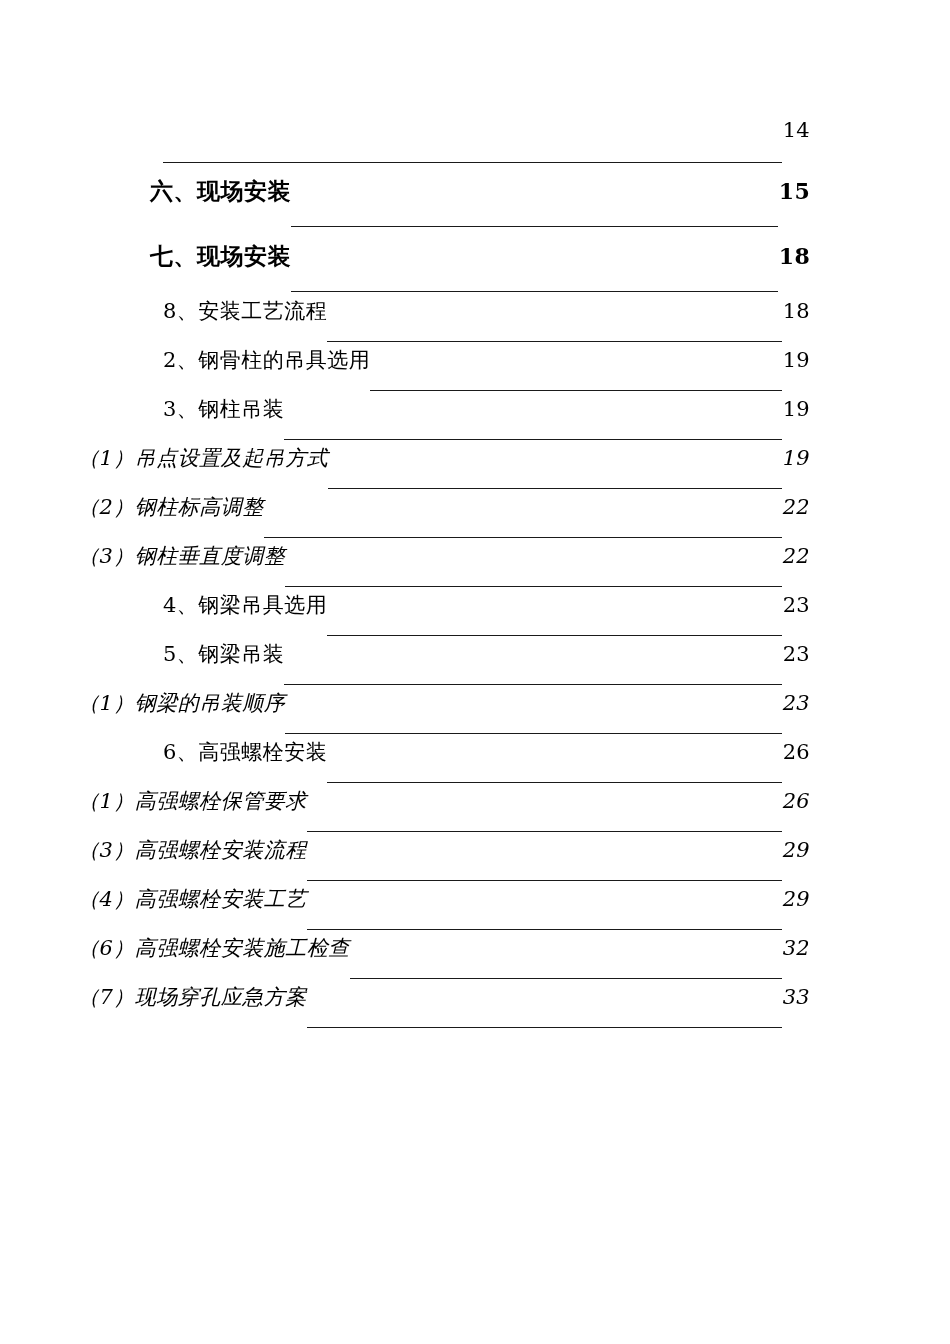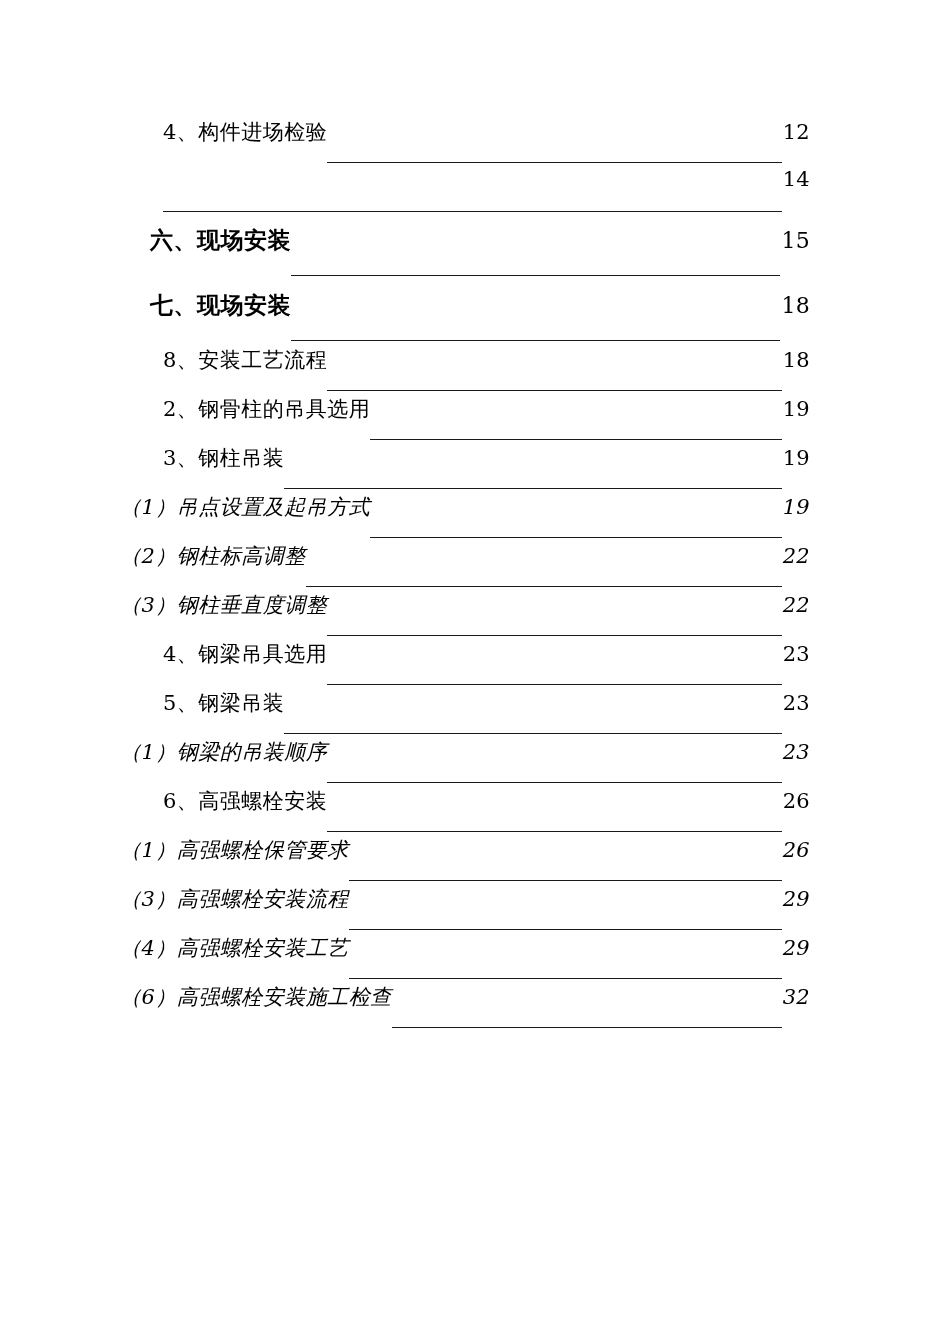--- a/index.html
+++ b/index.html
@@ -78,42 +78,42 @@
     height: 56px;
     padding-left: 150px;
     font-size: 23px;
     font-weight: bold;
   }
   .level-1 .toc-leader::after {
     bottom: 5px;
     border-bottom-width: 1.8px;
   }
   .level-1 .toc-page-num {
-    font-weight: normal;
+    font-weight: bold;
     font-size: 22px;
   }
 
   
   .level-2 {
     height: 49px;
     padding-left: 163px;
     font-size: 21px;
     font-weight: normal;
   }
   .level-2 .toc-leader::after {
     bottom: 4px;
   }
   .level-2 .toc-page-num {
     font-size: 21px;
   }
 
   
   .level-3 {
     height: 49px;
-    padding-left: 120px;
+    padding-left: 78px;
     font-size: 21px;
     font-style: italic;
   }
   .level-3 .toc-leader::after {
     bottom: 4px;
   }
   .level-3 .toc-page-num {
     font-style: italic;
     font-size: 21px;
   }
@@ -122,25 +122,20 @@
   .gap-before {
     margin-top: 9px;
   }
 </style>
 </head>
 <body>
 
 <div id="toc-page">
   <div id="toc-list">
       <div class="toc-entry level-2">
-        <span class="toc-title">4、构件进场检验</span>
-        <span class="toc-leader"></span>
-        <span class="toc-page-num">12</span>
-      </div>
-      <div class="toc-entry level-2">
         <span class="toc-leader"></span>
         <span class="toc-page-num">14</span>
       </div>
       <div class="toc-entry level-1 gap-before">
         <span class="toc-title">六、现场安装</span>
         <span class="toc-leader"></span>
         <span class="toc-page-num">15</span>
       </div>
       <div class="toc-entry level-1 gap-before">
         <span class="toc-title">七、现场安装</span>
@@ -210,14 +205,19 @@
       <div class="toc-entry level-3">
         <span class="toc-title">（4）高强螺栓安装工艺</span>
         <span class="toc-leader"></span>
         <span class="toc-page-num">29</span>
       </div>
       <div class="toc-entry level-3">
         <span class="toc-title">（6）高强螺栓安装施工检查</span>
         <span class="toc-leader"></span>
         <span class="toc-page-num">32</span>
       </div>
+      <div class="toc-entry level-3">
+        <span class="toc-title">（7）现场穿孔应急方案</span>
+        <span class="toc-leader"></span>
+        <span class="toc-page-num">33</span>
+      </div>
     </div>
 </div>
 
 </body></html>

